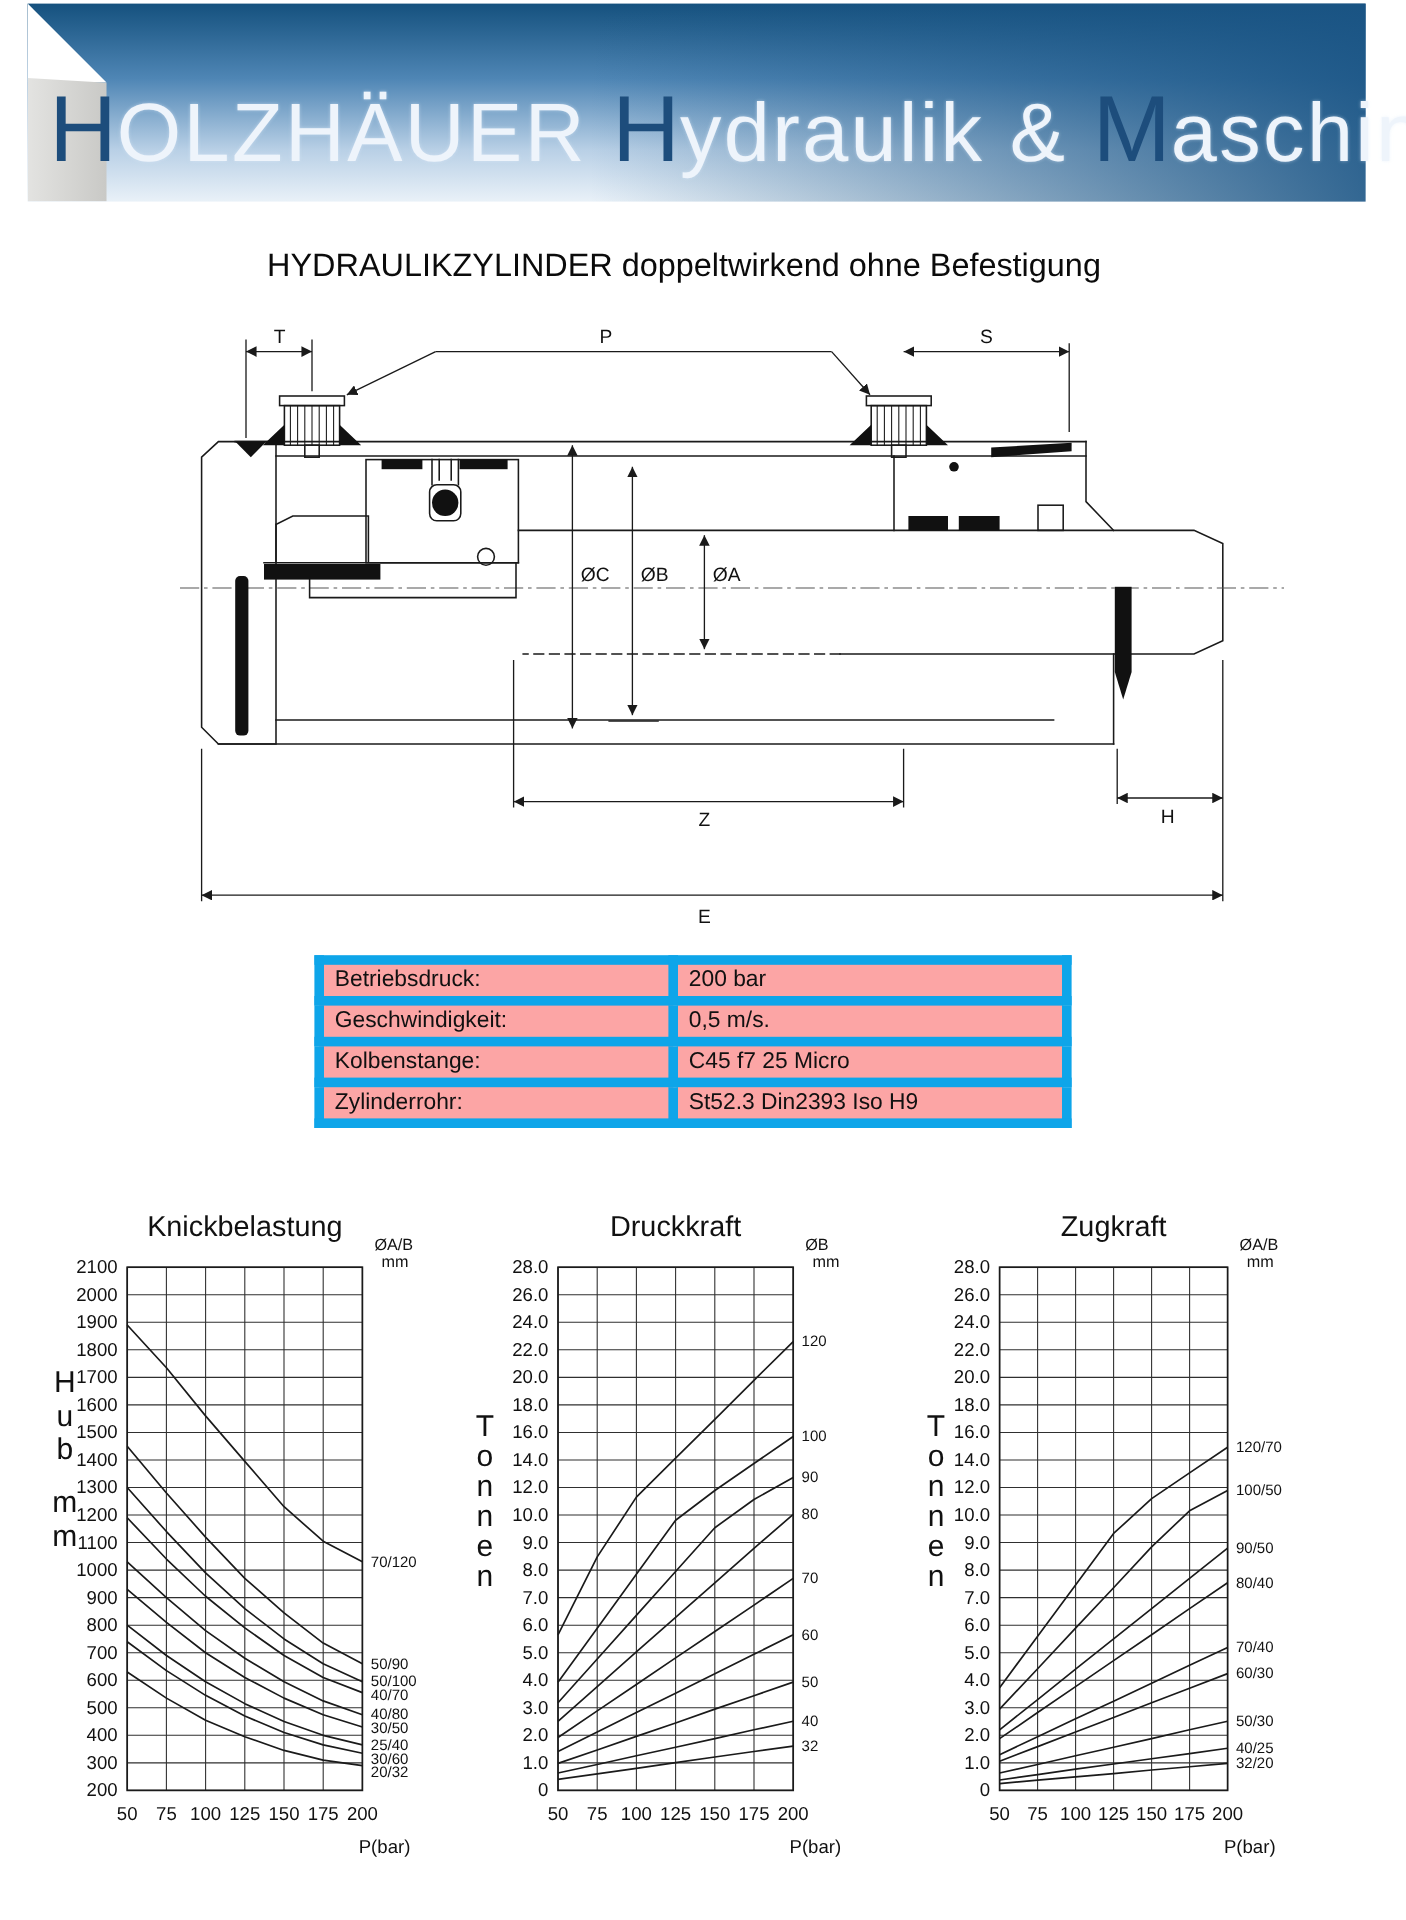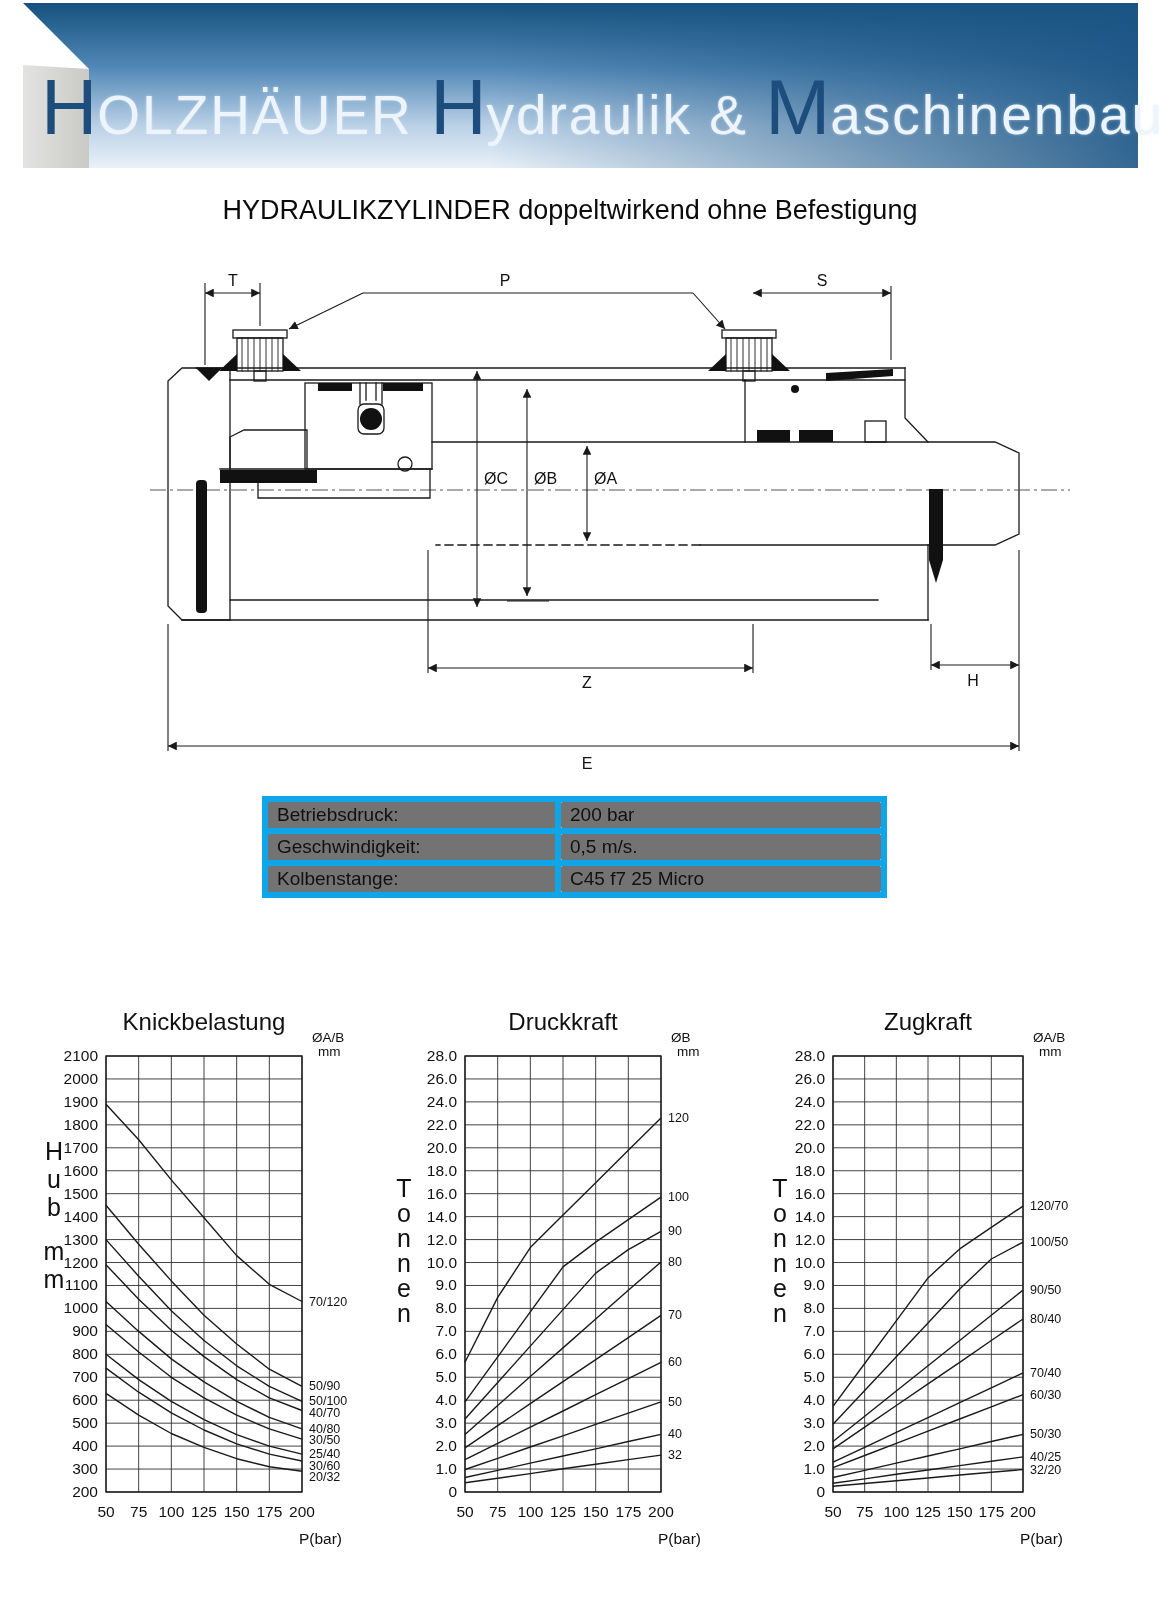--- a/index.html
+++ b/index.html
@@ -12,31 +12,31 @@
     background:
       linear-gradient(to right, rgba(26,84,132,0) 42%, rgba(26,84,132,.88) 100%),
       linear-gradient(to bottom, #15517e 0%, #4f86b5 38%, #b9d0e6 74%, #e9f1f8 100%);}
   #banner .fold-white{position:absolute;left:0;top:0;width:66px;height:66px;
     background:#fff;clip-path:polygon(0 0,66px 66px,0 66px);}
   #banner .fold-gray{position:absolute;left:0;top:62px;width:66px;height:103px;
     background:linear-gradient(to right,#e3e3e1,#c9c9c6);
     clip-path:polygon(0 0,66px 4px,66px 103px,0 103px);}
   #logo{position:absolute;left:18px;bottom:22px;white-space:nowrap;line-height:1;}
   #logo .big{font-size:78px;font-weight:400;color:#1d4d7c;letter-spacing:0;}
-  #logo .small{font-size:55px;font-weight:400;color:#eef4fb;letter-spacing:2px;
+  #logo .small{font-size:69px;font-weight:400;color:#eef4fb;letter-spacing:2px;
     text-shadow:0 0 3px rgba(220,235,250,.55);}
 
   
-  #page-title{left:0;top:195px;width:1140px;text-align:center;
+  #page-title{left:0;top:206px;width:1140px;text-align:center;
     font-size:27px;color:#0b0b0b;}
 
   
   #spec-table{left:262px;top:796px;border-collapse:collapse;}
-  #spec-table td{border:6px solid #0ea5e9;font-size:19px;line-height:22px;
-    padding:2px 8px 2px 9px;background:#737373;}
+  #spec-table td{border:8px solid #0ea5e9;font-size:19px;line-height:22px;
+    padding:2px 8px 2px 9px;background:#fca5a5;}
   #spec-table td.lab{width:270px;}
   #spec-table td.val{width:303px;border-radius:12px;}
 
   
   svg{position:absolute;left:0;}
   svg text{font-family:"Liberation Sans",sans-serif;fill:#111;}
   .ln{stroke:#1a1a1a;stroke-width:1.3;fill:none;stroke-linecap:square;}
   .dimln{stroke:#1a1a1a;stroke-width:1.1;fill:none;}
   .blk{fill:#111;stroke:none;}
   .dimtxt{font-size:16px;}
@@ -155,20 +155,24 @@
       <td class="lab">Betriebsdruck:</td>
       <td class="val">200 bar</td>
       </tr>
     <tr>
       <td class="lab">Geschwindigkeit:</td>
       <td class="val">0,5 m/s.</td>
       </tr>
     <tr>
       <td class="lab">Kolbenstange:</td>
       <td class="val">C45 f7 25 Micro</td>
+      </tr>
+    <tr>
+      <td class="lab">Zylinderrohr:</td>
+      <td class="val">St52.3 Din2393 Iso H9</td>
       </tr>
   </tbody>
 </table>
 
 <svg id="charts-svg" class="abs" style="top:990px" width="1172" height="610" viewBox="0 990 1172 610">
     <line x1="106" y1="1056" x2="106" y2="1492" stroke="#2f2f2f" stroke-width="0.9"></line>
     <line x1="138.66666666666666" y1="1056" x2="138.66666666666666" y2="1492" stroke="#2f2f2f" stroke-width="0.9"></line>
     <line x1="171.33333333333331" y1="1056" x2="171.33333333333331" y2="1492" stroke="#2f2f2f" stroke-width="0.9"></line>
     <line x1="204" y1="1056" x2="204" y2="1492" stroke="#2f2f2f" stroke-width="0.9"></line>
     <line x1="236.66666666666666" y1="1056" x2="236.66666666666666" y2="1492" stroke="#2f2f2f" stroke-width="0.9"></line>

